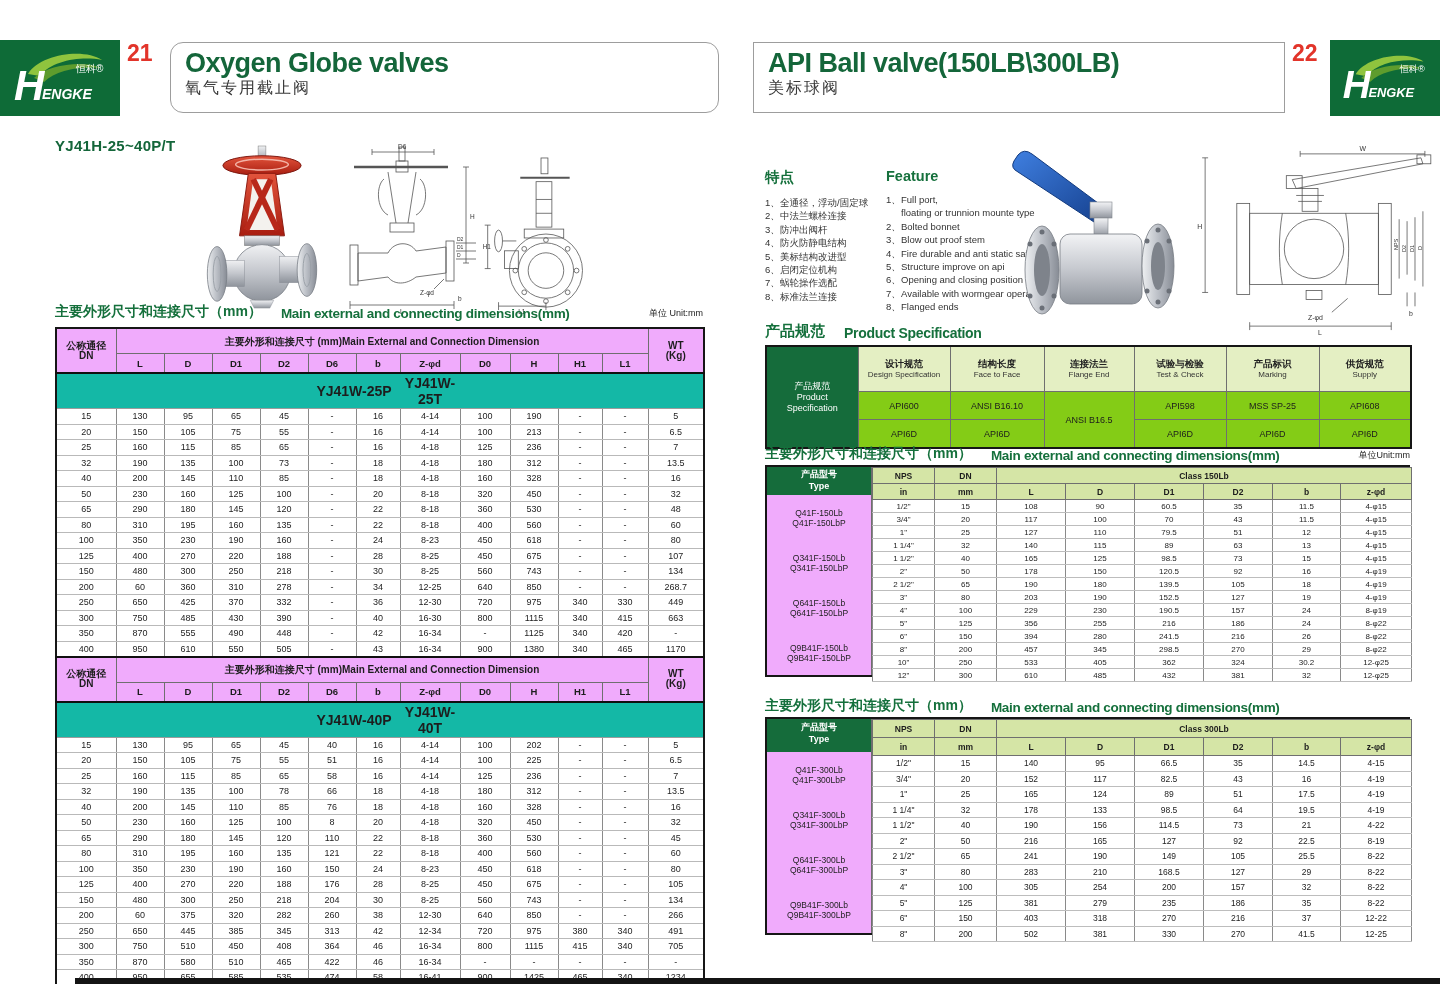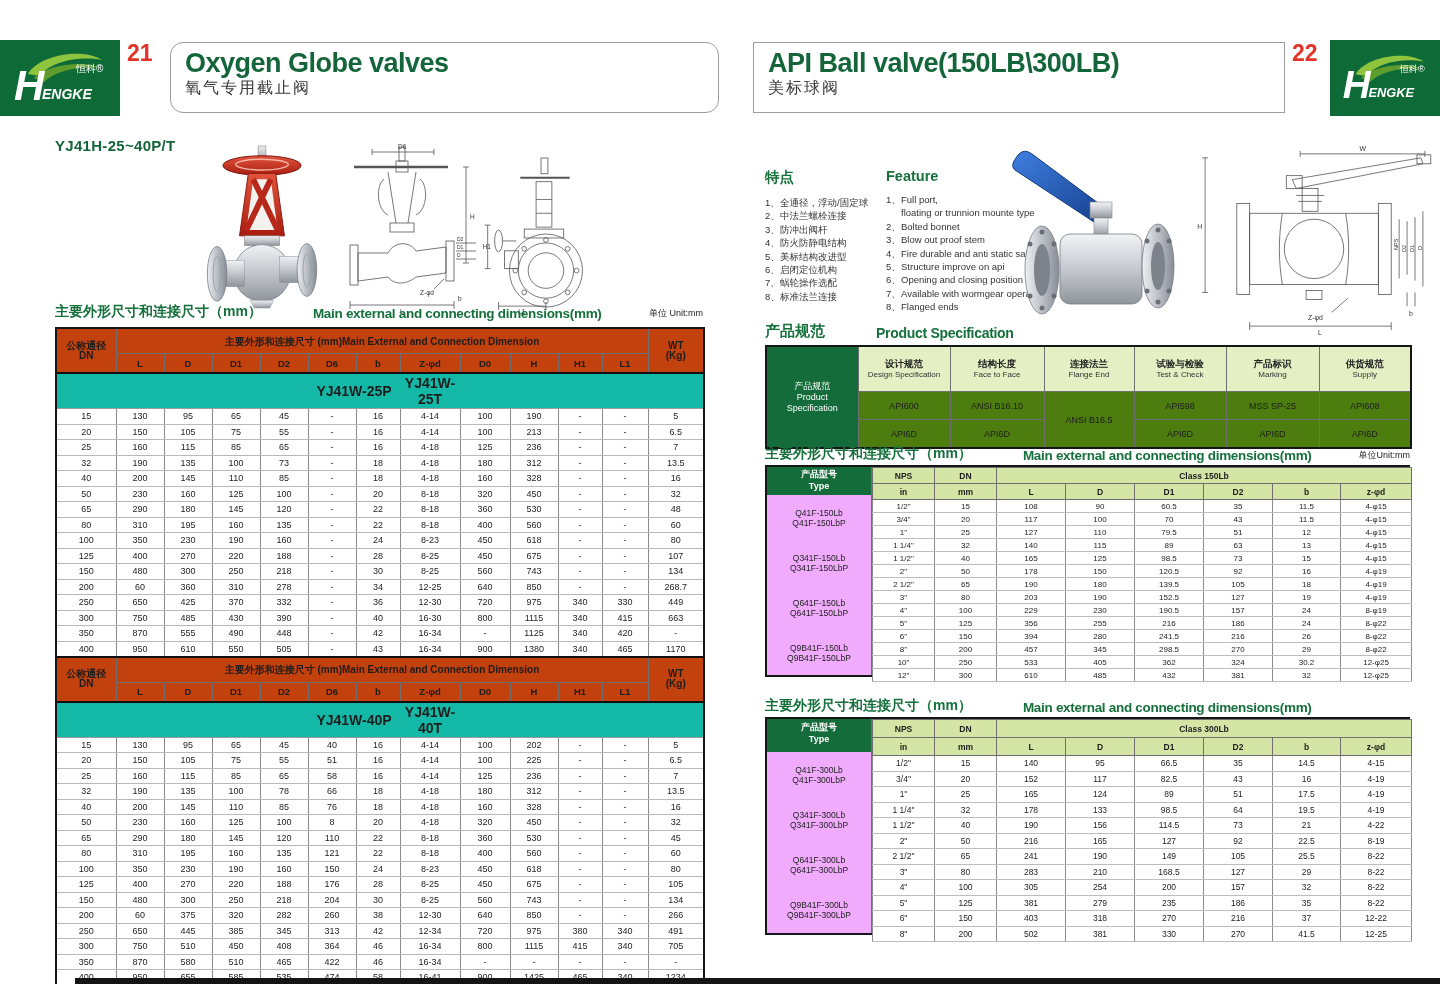--- a/index.html
+++ b/index.html
@@ -8,30 +8,30 @@
 
   
   .logo-box{position:absolute;background:#0e6b37;}
   .pagenum{position:absolute;color:#e2342a;font-weight:bold;font-size:23px;line-height:23px;}
   .title-box{position:absolute;border:1px solid #9d9d9d;background:#fff;box-sizing:border-box;padding:5px 0 0 14px;}
   .t-en{font-size:27px;font-weight:bold;color:#14663a;letter-spacing:-0.5px;line-height:30px;}
   .t-zh{font-size:16px;color:#3a3a3a;letter-spacing:2px;line-height:20px;}
 
   
   .model{position:absolute;color:#14663a;font-weight:bold;font-size:15px;letter-spacing:0.3px;}
-  .sec-head{position:absolute;display:flex;align-items:flex-end;gap:32px;}
+  .sec-head{position:absolute;display:flex;align-items:flex-end;}
   .sec-head .zh{font-size:14px;font-weight:bold;color:#15703c;}
   .sec-head .en{font-size:13.5px;font-weight:bold;color:#15703c;margin-left:19px;letter-spacing:-0.3px;}
   .sec-head .unit{margin-left:auto;font-size:9px;color:#222;padding-bottom:1px;}
 
   
   table{border-collapse:collapse;table-layout:fixed;}
   .dims-left{position:absolute;left:55px;top:327px;width:648px;border:2px solid #161616;}
   .dims-left td{text-align:center;vertical-align:middle;border:1px solid #6f6f6f;color:#1d1d1d;}
-  .dims-left .hrow1 td,.dims-left .hrow2 td{background:#c2410c;font-weight:bold;}
+  .dims-left .hrow1 td,.dims-left .hrow2 td{background:#f0abfc;font-weight:bold;}
   .dims-left .hrow1 td{font-size:10px;height:22px;line-height:11px;}
   .dims-left .hrow2 td{font-size:9.5px;height:16px;}
   tbody.hdr{border-bottom:2.5px solid #101010;}
   .model-row td{border:0;font-size:14px;font-weight:600;height:13px;border-bottom:1px solid #9c9c9c;background:#14b8a6;}
   tbody[data-rows] tr{height:15.5px;}
   tbody[data-rows] td{font-size:9px;border:1px solid #8a8a8a;border-top:1px solid #b9b9b9;border-bottom:1px solid #b9b9b9;background:#fff;}
   .dn-h div{line-height:10px;}
   .wt-h div{line-height:10px;}
 
   
@@ -41,21 +41,21 @@
   .feat-line .num{width:15px;flex:none;}
   .feat-line .txt{white-space:nowrap;}
 
   
   .spec{position:absolute;left:765px;top:345px;width:645px;border:2px solid #161616;}
   .spec td{text-align:center;vertical-align:middle;border:1px solid #6f6f6f;}
   .spec .side{background:#156c3b;color:#fff;font-size:9px;line-height:11px;width:92px;}
   .spec .hcell{background:#e4efc3;height:42px;}
   .spec .hcell .zh{font-size:9.5px;font-weight:bold;color:#222;line-height:12px;}
   .spec .hcell .en{font-size:8px;color:#333;line-height:10px;}
-  .spec .val{font-size:9px;color:#1d1d1d;height:25px;background:#4d7c0f;}
+  .spec .val{font-size:9px;color:#1d1d1d;height:25px;background:#84cc16;}
 
   
   .dims-wrap{position:absolute;display:flex;border:2px solid #161616;box-sizing:border-box;background:#f0abfc;}
   .type-pane{width:104px;flex:none;border-right:1px solid #6f6f6f;display:flex;flex-direction:column;}
   .type-head{background:#156c3b;color:#fff;text-align:center;font-weight:bold;}
   .type-head div{line-height:12px;font-size:9px;}
   .type-body{flex:1;display:flex;flex-direction:column;justify-content:space-around;}
   .type-label{text-align:center;color:#222;}
   .type-label div{font-size:8.5px;line-height:10px;}
   .dims-right{width:539px;}

